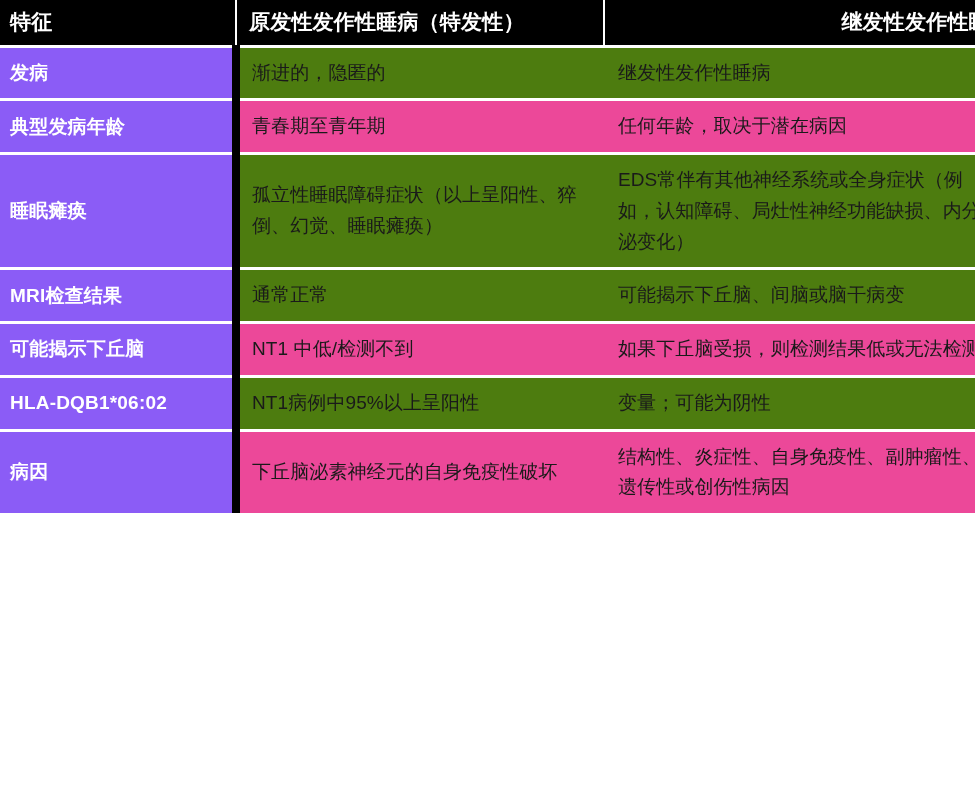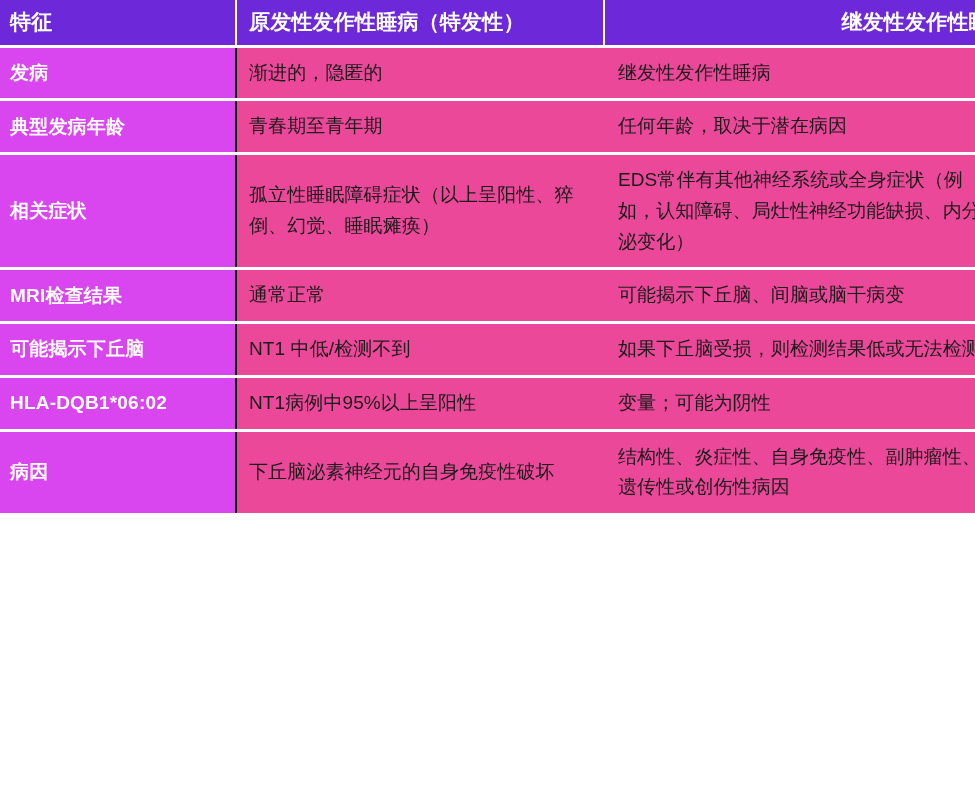--- a/index.html
+++ b/index.html
@@ -23,64 +23,64 @@
     z-index: 2;
   }
 
   
   .col-feature  { width: 236px; }
   .col-primary  { width: 368px; }
   .col-secondary{ width: 407px; }
 
   
   thead th {
-    background: #6d28d9;
+    background: #000000;
     color: #ffffff;
     font-weight: bold;
     font-size: 21px;
     text-align: left;
     vertical-align: middle;
     height: 46px;
     padding: 0 0 0 12px;
     box-sizing: border-box;
     border-right: 2px solid #ffffff;
     border-bottom: 3px solid #ffffff;
     letter-spacing: 0.2px;
   }
   thead th.header-feature { padding-left: 10px; }
   thead th:last-child { border-right: none; text-align: right; }
 
   
   td.feature-cell {
-    background: #d946ef;
+    background: #8b5cf6;
     color: #ffffff;
     font-weight: bold;
     font-size: 19px;
     vertical-align: middle;
     padding: 0 8px 0 10px;
     box-sizing: border-box;
     border-bottom: 3px solid #ffffff;
-    border-right: 2px solid #000000;
+    border-right: 8px solid #000000;
     letter-spacing: 0.2px;
   }
 
   
   td.data-cell {
     font-size: 19px;
     color: #1a1a1a;
     vertical-align: middle;
     padding: 10px 14px 10px 12px;
     box-sizing: border-box;
     line-height: 1.62;
     border-bottom: 3px solid #ffffff;
     letter-spacing: 0.1px;
   }
   td.data-cell.col-secondary { padding-left: 14px; }
 
-  tr.row-shaded td.data-cell { background: #ec4899; }
+  tr.row-shaded td.data-cell { background: #4d7c0f; }
   tr.row-plain  td.data-cell { background: #ec4899; }
 
   tbody tr:last-child td { border-bottom: none; }
 
   
   #watermark {
     position: absolute;
     left: 432px;
     top: 398px;
     width: 210px;
@@ -133,21 +133,21 @@
       <td class="feature-cell col-feature">发病</td>
       <td class="data-cell col-primary">渐进的，隐匿的</td>
       <td class="data-cell col-secondary">继发性发作性睡病</td>
     </tr>
     <tr class="row-plain">
       <td class="feature-cell col-feature">典型发病年龄</td>
       <td class="data-cell col-primary">青春期至青年期</td>
       <td class="data-cell col-secondary">任何年龄，取决于潜在病因</td>
     </tr>
     <tr class="row-shaded">
-      <td class="feature-cell col-feature">相关症状</td>
+      <td class="feature-cell col-feature">睡眠瘫痪</td>
       <td class="data-cell col-primary">孤立性睡眠障碍症状（以上呈阳性、猝倒、幻觉、睡眠瘫痪）</td>
       <td class="data-cell col-secondary">EDS常伴有其他神经系统或全身症状（例如，认知障碍、局灶性神经功能缺损、内分泌变化）</td>
     </tr>
     <tr class="row-shaded">
       <td class="feature-cell col-feature">MRI检查结果</td>
       <td class="data-cell col-primary">通常正常</td>
       <td class="data-cell col-secondary">可能揭示下丘脑、间脑或脑干病变</td>
     </tr>
     <tr class="row-plain">
       <td class="feature-cell col-feature">可能揭示下丘脑</td>

